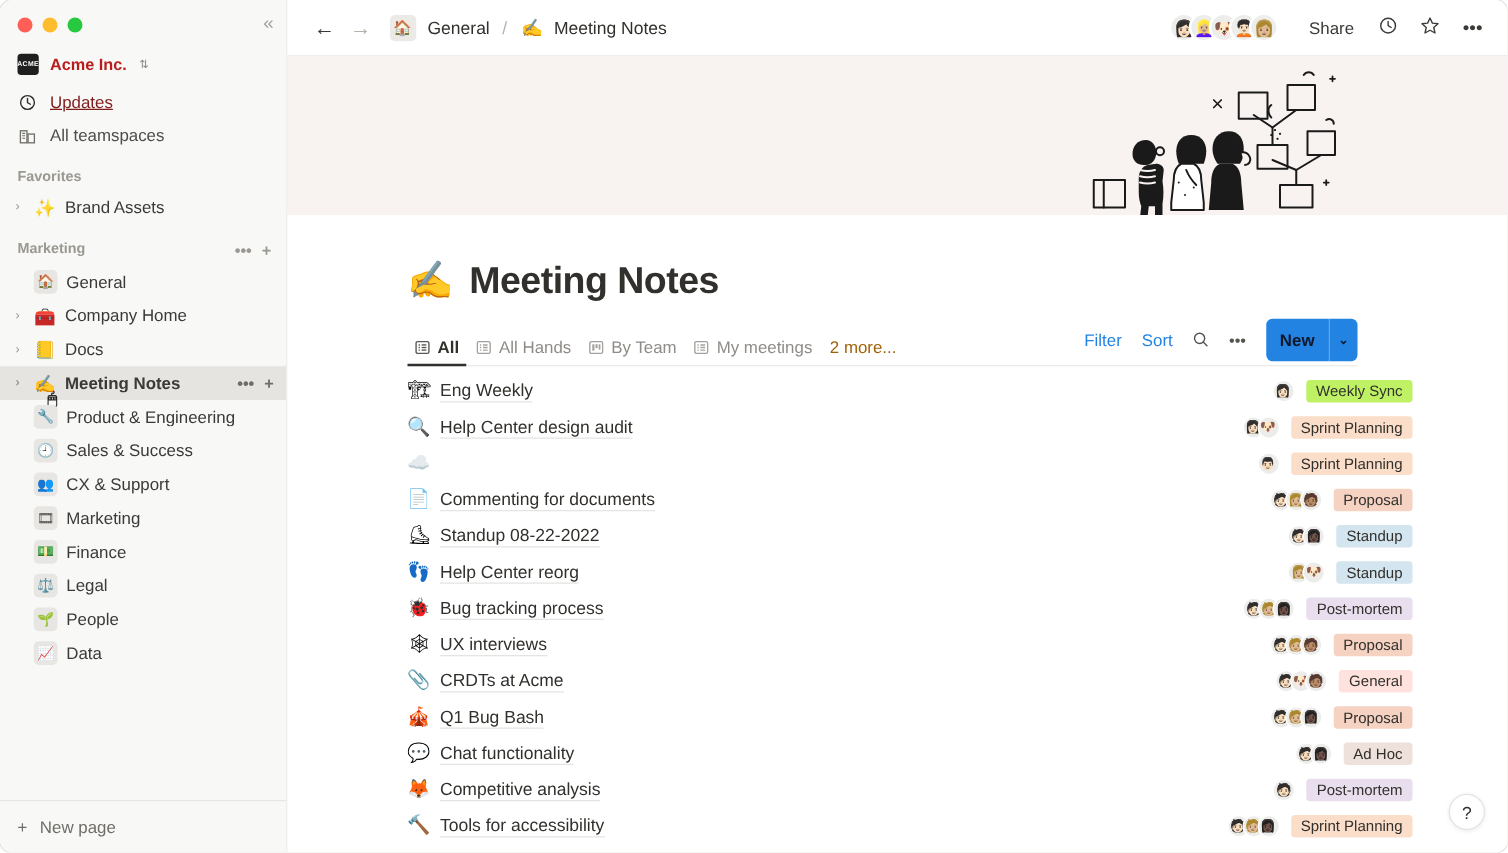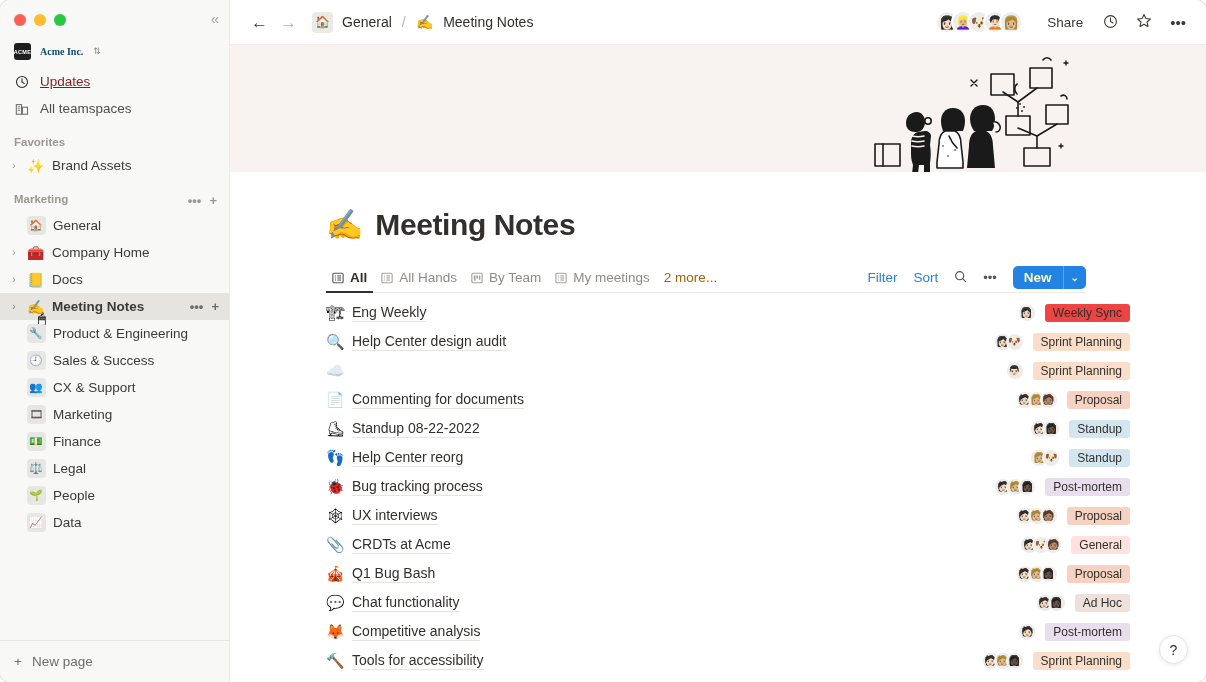--- a/index.html
+++ b/index.html
@@ -47,21 +47,21 @@
     cursor: pointer;
   }
   .ws-logo {
     width: 17px; height: 17px; border-radius: 3px;
     background: #1f1f1f; color: #fff;
     font-size: 5.5px; font-weight: bold;
     display: flex; align-items: center; justify-content: center;
     letter-spacing: .3px;
     font-family: "Liberation Sans", sans-serif;
   }
-  .ws-name { font-size: 10px; font-weight: 600; color: #0c4a6e; font-family: Liberation Serif, serif; }
+  .ws-name { font-size: 13px; font-weight: 600; color: #b91c1c; }
   .ws-chev { font-size: 9px; color: #8a8781; margin-left: 1px; line-height: 1;}
 
   .nav-item {
     display: flex; align-items: center;
     height: 27px; padding: 0 12px 0 14px; gap: 10px;
     cursor: pointer; font-size: 13.5px; color: #4f4d49;
   }
   .nav-item .ic { width: 16px; text-align: center; display:inline-flex; align-items:center; justify-content:center; }
   .nav-item.strong { color: #7f1d1d; font-weight: 500; text-decoration: underline; }
 
@@ -174,23 +174,23 @@
     height: 2px; background: #32302c;
   }
   .vtab .vic { font-size: 12px; opacity: .8; display: inline-flex; }
   .vtab.more { color: #a16207; }
   .vb-spacer { flex: 1 1 auto; }
   .vb-right { display: flex; align-items: center; gap: 4px; padding-bottom: 3px; }
   .vb-link { font-size: 13.5px; color: #2383e2; padding: 3px 6px; border-radius: 4px; cursor: pointer; }
   .vb-ic { font-size: 13px; color: #55534e; padding: 3px 6px; cursor: pointer; line-height: 1; }
   .new-btn {
     display: flex; align-items: stretch;
-    background: #2383e2; color: #fef9c3; border-radius: 5px;
+    background: #2383e2; color: #0f172a; border-radius: 5px;
     font-size: 13.5px; font-weight: 600; overflow: hidden;
-    margin-left: 6px; cursor: pointer; height: 23px;
+    margin-left: 6px; cursor: pointer; height: 34px;
   }
   .new-btn .lbl { padding: 0 11px; display: flex; align-items: center; }
   .new-btn .cv { padding: 0 7px; display: flex; align-items: center; border-left: 1px solid rgba(255,255,255,.28); font-size: 10px; }
 
   
   .list { margin: 5px 76px 0 96px; }
   .row {
     display: flex; align-items: center;
     height: 29px; cursor: pointer;
   }
@@ -518,21 +518,21 @@
     </div>
 
     <div class="list" id="row-list">
         <div class="row">
           <span class="r-emoji">🏗</span>
           <span class="r-title">Eng Weekly</span>
           <span class="r-spacer"></span>
           <span class="r-people">
             <span class="r-av">👩🏻</span>
           </span>
-          <span class="tag" style="background: #ef4444;">Weekly Sync</span>
+          <span class="tag" style="background: #bef264;">Weekly Sync</span>
         </div>
         <div class="row">
           <span class="r-emoji">🔍</span>
           <span class="r-title">Help Center design audit</span>
           <span class="r-spacer"></span>
           <span class="r-people">
             <span class="r-av">👩🏻</span>
             <span class="r-av">🐶</span>
           </span>
           <span class="tag" style="background: rgb(250, 222, 201);">Sprint Planning</span>

